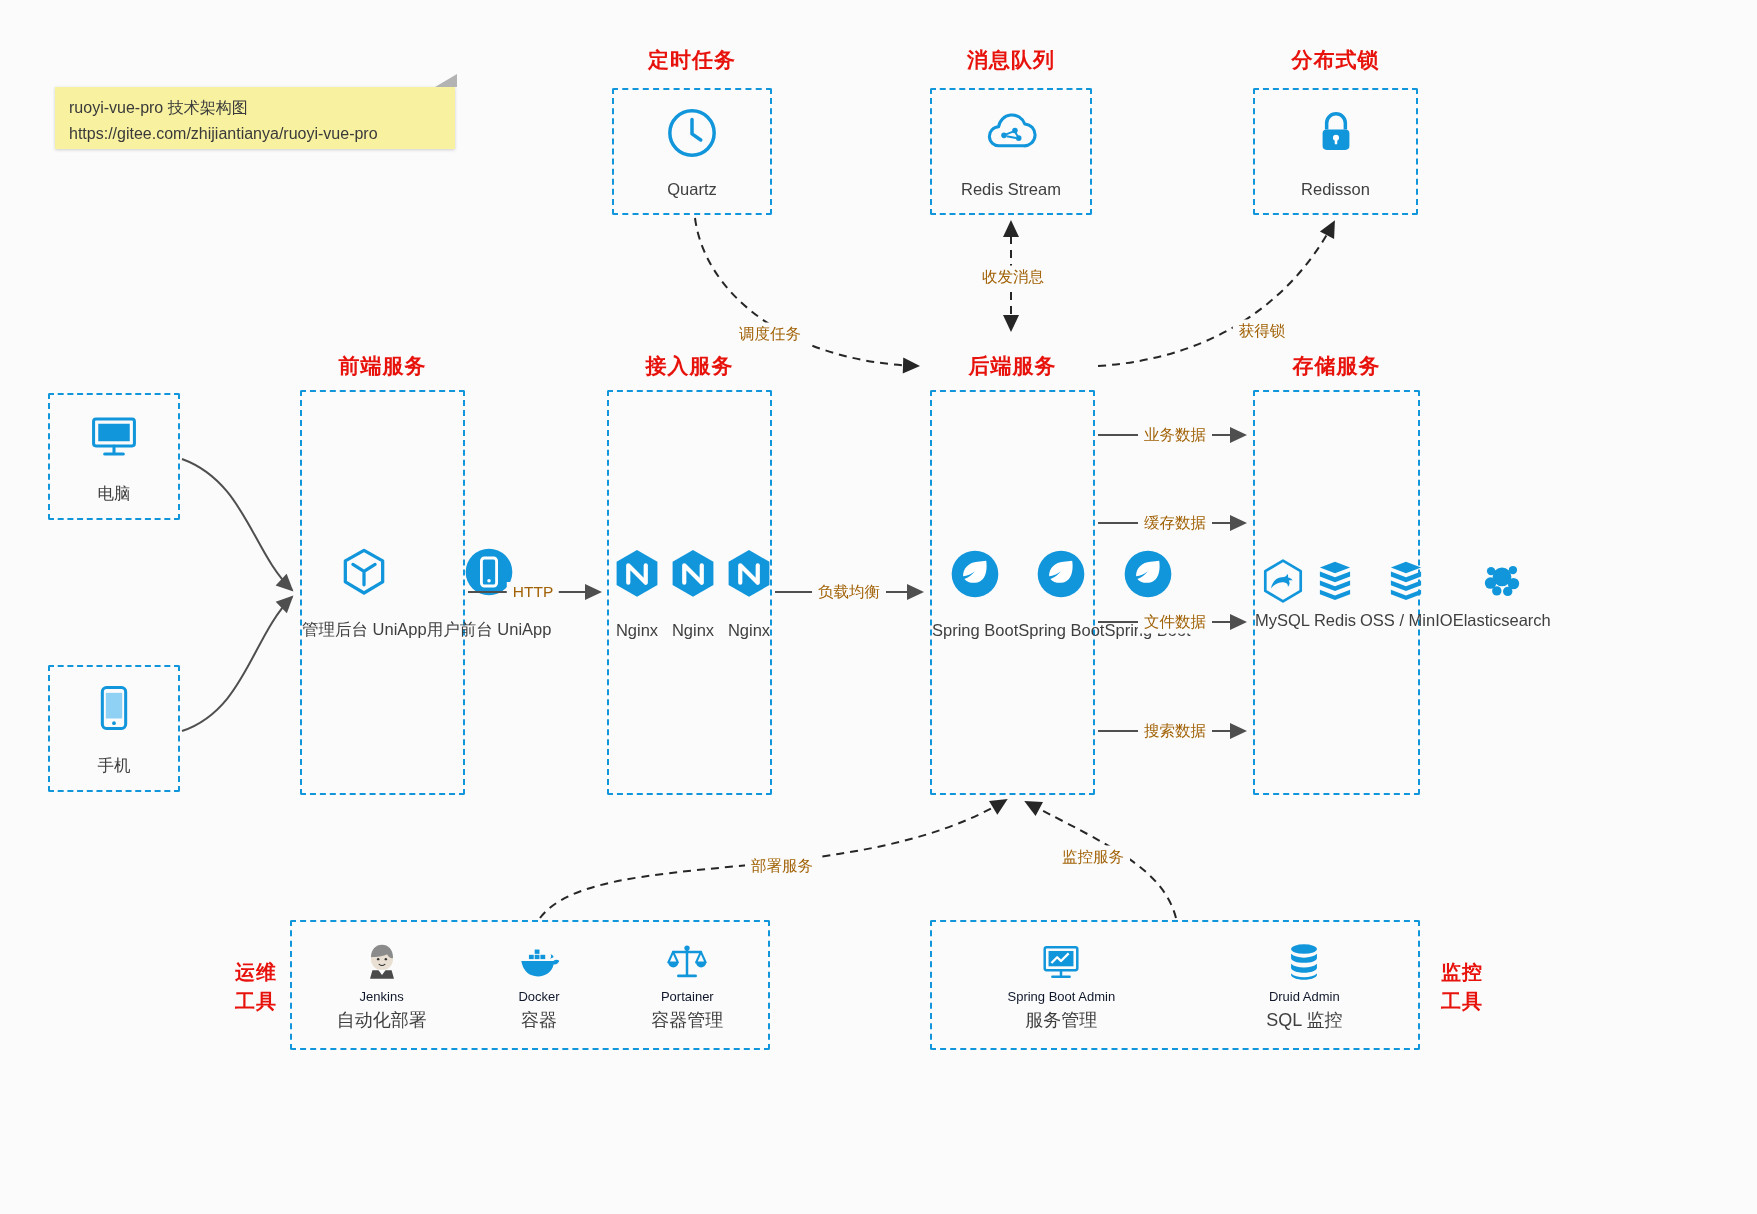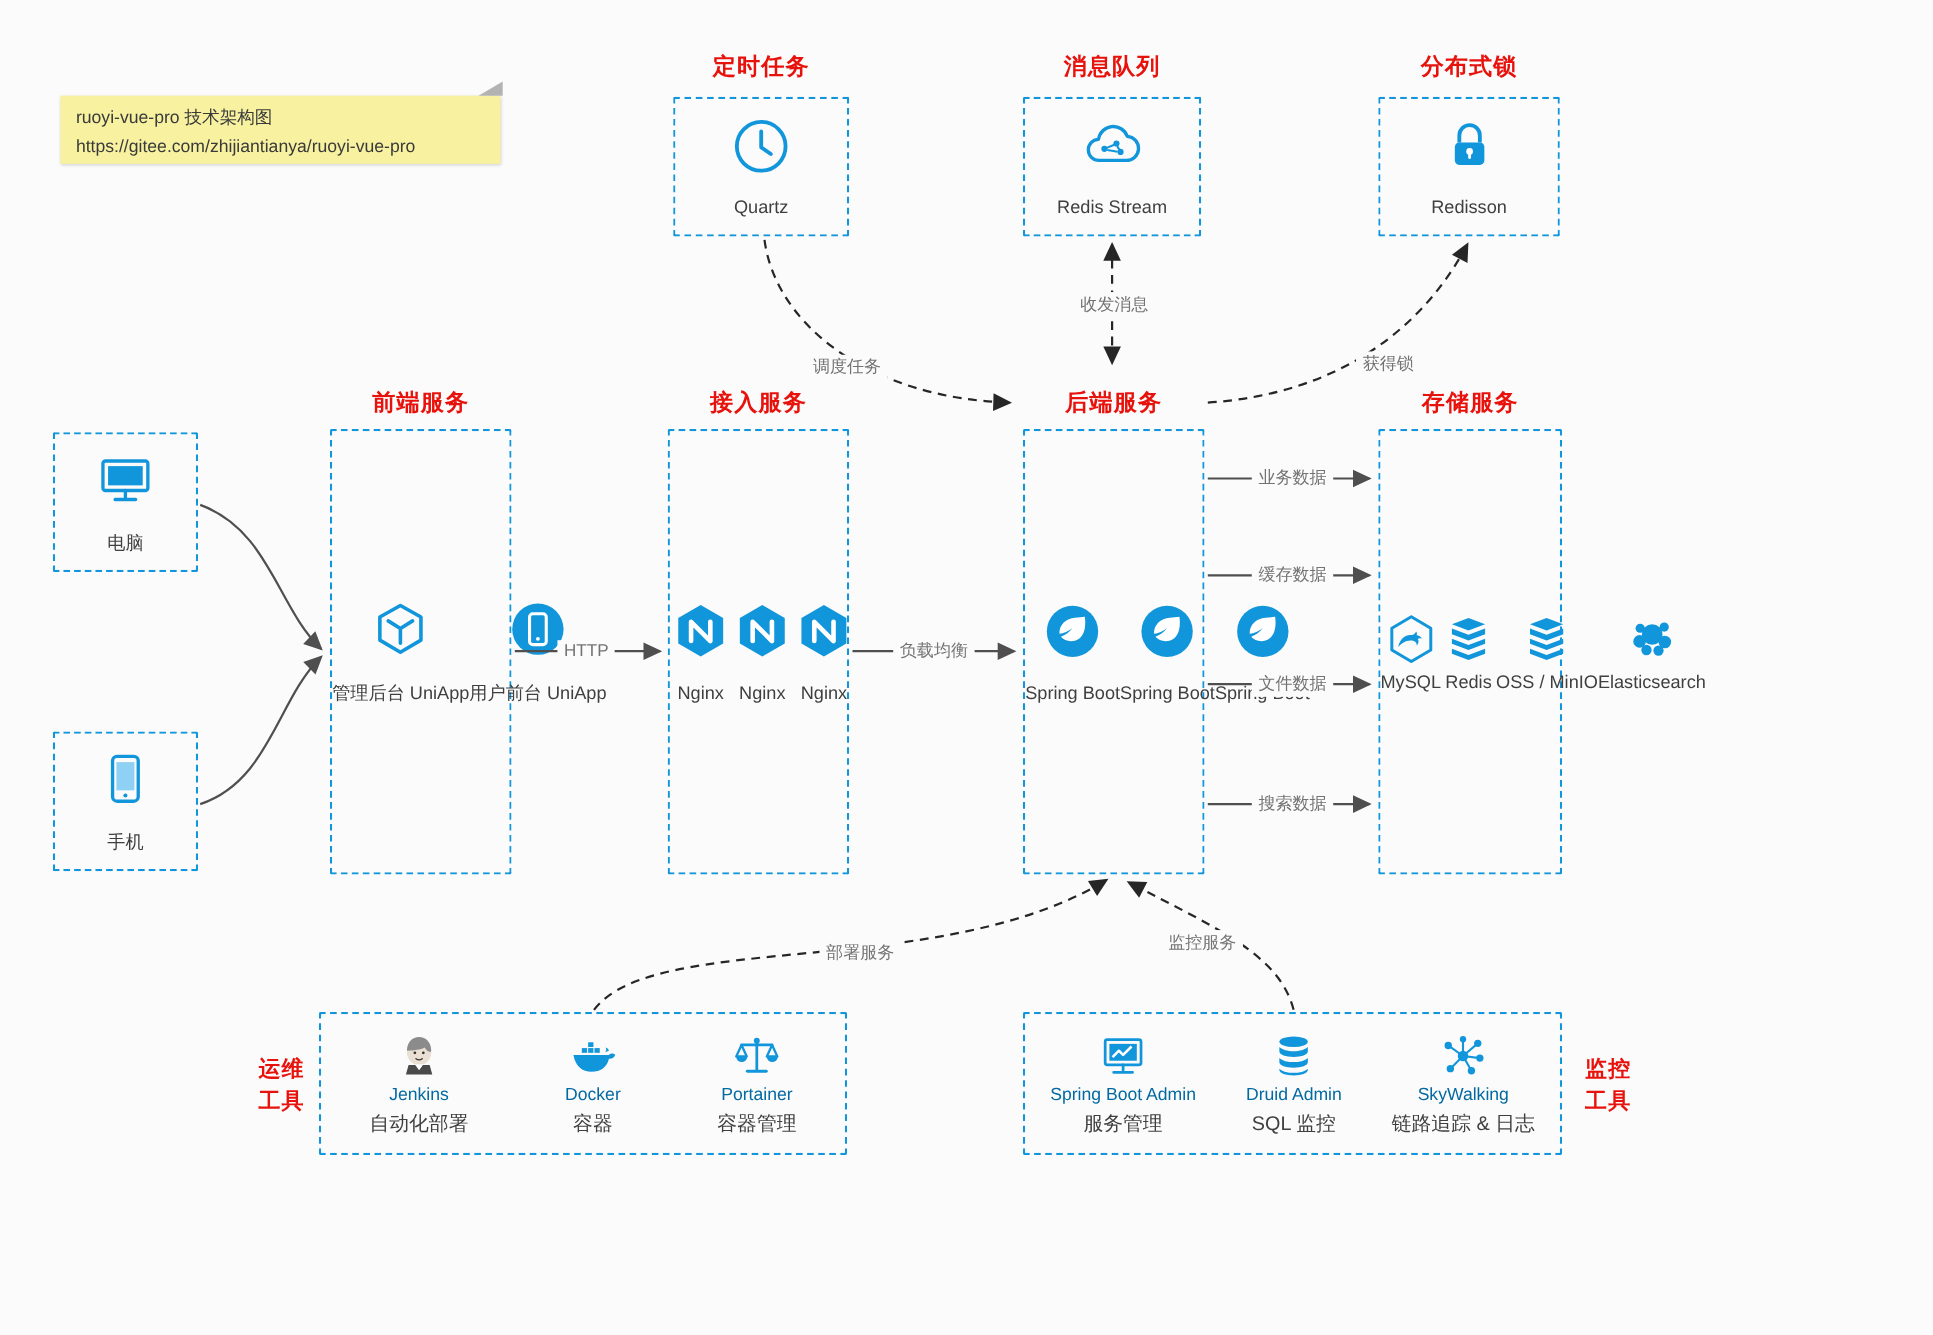--- a/index.html
+++ b/index.html
@@ -12,33 +12,33 @@
   .side-label{position:absolute;color:#e8120c;font-weight:bold;font-size:20px;text-align:center;line-height:1.45;letter-spacing:1px;}
   .node{display:flex;flex-direction:column;align-items:center;gap:19px;}
   .node-label{font-size:16.5px;color:#3f3f3f;white-space:nowrap;}
   .fill{width:100%;height:100%;justify-content:center;}
   .vstack{position:absolute;inset:0;display:flex;flex-direction:row;justify-content:space-around;align-items:center;padding:6px 0;}
   .hstack{position:absolute;inset:0;display:flex;flex-direction:row;justify-content:space-around;align-items:center;}
   .icon{display:inline-flex;line-height:0;}
   .i56 svg{width:56px;height:56px;}
   .i50 svg{width:50px;height:50px;}
   .i46 svg{width:46px;height:46px;}
-  .edge-label{position:absolute;transform:translate(-50%,-50%);background:#fbfbfb;padding:1px 6px;font-size:15.5px;color:#737373;white-space:nowrap;z-index:5;}
+  .edge-label{position:absolute;transform:translate(-50%,-50%);background:#fbfbfb;padding:1px 6px;font-size:15.5px;color:#a16207;white-space:nowrap;z-index:5;}
   .edges{position:absolute;inset:0;width:1757px;height:1214px;z-index:1;pointer-events:none;}
   .note{
     position:absolute;left:55px;top:87px;width:400px;height:62px;background:#f7f1a0;
     box-shadow:0 1px 3px rgba(0,0,0,.18);padding:8px 14px;box-sizing:border-box;
     font-size:16px;color:#3a3a3a;line-height:1.65;z-index:3;
   }
   .note::after{
     content:"";position:absolute;right:-2px;top:-13px;width:0;height:0;
     border-left:22px solid transparent;border-bottom:13px solid #b3b3b3;
   }
   .btm-item{display:flex;flex-direction:column;align-items:center;gap:4px;text-align:center;}
-  .btm-name{font-size:16px;color:#0369a1;white-space:nowrap;}
+  .btm-name{font-size:13px;color:#0f172a;white-space:nowrap;}
   .btm-desc{font-size:18px;color:#3f3f3f;white-space:nowrap;}
 </style>
 </head>
 <body>
 
 <div class="canvas">
 
   <svg class="edges">
     <defs>
       <marker id="ag" markerWidth="10" markerHeight="9" refX="8" refY="4.5" orient="auto">
@@ -376,34 +376,16 @@
           <svg viewBox="0 0 48 48">
             <ellipse cx="24" cy="10.5" rx="13.5" ry="5" fill="#1296db"></ellipse>
             <path d="M10.5 15.5c2.8 2.6 7.8 4 13.5 4s10.7-1.4 13.5-4v4.2c0 2.9-6 5.2-13.5 5.2s-13.5-2.3-13.5-5.2Z" fill="#1296db"></path>
             <path d="M10.5 25.8c2.8 2.6 7.8 4 13.5 4s10.7-1.4 13.5-4V30c0 2.9-6 5.2-13.5 5.2S10.5 32.9 10.5 30Z" fill="#1296db"></path>
             <path d="M10.5 36c2.8 2.6 7.8 4 13.5 4s10.7-1.4 13.5-4v1.2c0 2.9-6 5.2-13.5 5.2s-13.5-2.3-13.5-5.2Z" fill="#1296db"></path>
           </svg>
         </span>
         <span class="btm-name">Druid Admin</span>
         <span class="btm-desc">SQL 监控</span>
       </div>
-      <div class="btm-item">
-        <span class="icon i46">
-          <svg viewBox="0 0 48 48">
-            <g stroke="#1296db" stroke-width="2">
-              <path d="M24 24 10 14 M24 24 38 12 M24 24 40 26 M24 24 32 38 M24 24 12 36 M24 24 24 8"></path>
-            </g>
-            <circle cx="24" cy="24" r="5" fill="#1296db"></circle>
-            <circle cx="10" cy="14" r="3.5" fill="#1296db"></circle>
-              <circle cx="38" cy="12" r="3.5" fill="#1296db"></circle>
-            <circle cx="40" cy="26" r="3.5" fill="#1296db"></circle>
-              <circle cx="32" cy="38" r="3.5" fill="#1296db"></circle>
-            <circle cx="12" cy="36" r="3.5" fill="#1296db"></circle>
-              <circle cx="24" cy="8" r="3" fill="#1296db"></circle>
-          </svg>
-        </span>
-        <span class="btm-name">SkyWalking</span>
-        <span class="btm-desc">链路追踪 &amp; 日志</span>
-      </div>
     </div>
   </div>
 
 </div>
 
 </body></html>

